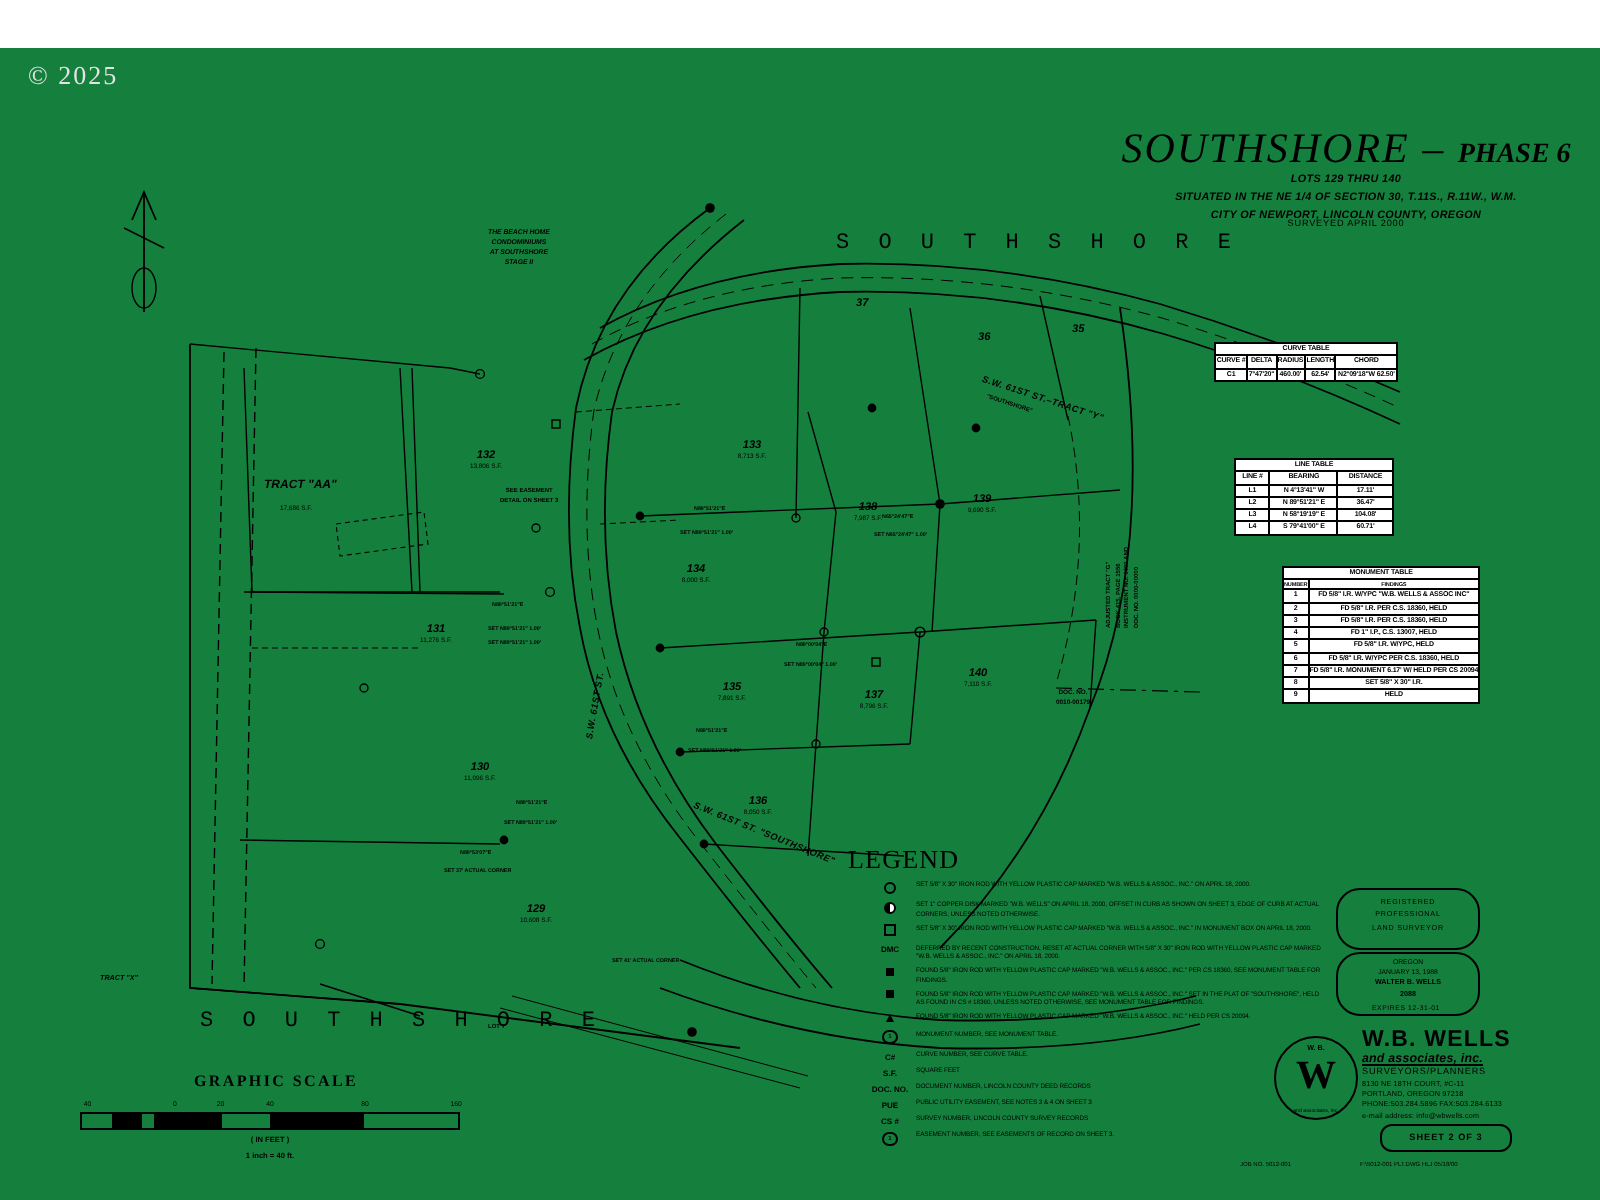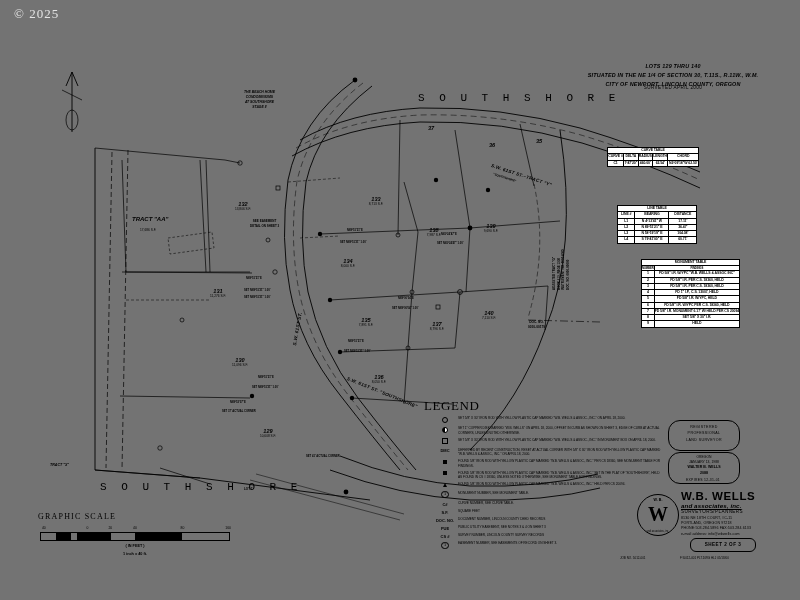--- a/index.html
+++ b/index.html
@@ -1,18 +1,18 @@
 <!DOCTYPE html>
 <html><head>
 <meta charset="utf-8">
 <style>
   html,body{margin:0;padding:0;background:#fff;}
   body{width:800px;height:600px;overflow:hidden;position:relative;
        font-family:"Liberation Sans",sans-serif;color:#000;}
-  .sheet{position:absolute;inset:0;background:#737373;}
+  .sheet{position:absolute;inset:0;background:#15803d;margin-top:24px;}
   .abs{position:absolute;}
   .watermark{left:14px;top:6px;font-size:13px;color:#e3e3e3;letter-spacing:1px;font-family:"Liberation Serif",serif;}
 
   
   .title-main{left:548px;top:38px;width:250px;text-align:center;font-family:"Liberation Serif",serif;
               font-style:italic;font-size:21px;letter-spacing:1px;white-space:nowrap;}
   .title-main .ph{font-size:14px;font-style:italic;font-weight:bold;letter-spacing:0;}
   .title-sub{left:548px;top:62px;width:250px;text-align:center;font-size:5.4px;font-weight:bold;
              font-style:italic;line-height:1.65;letter-spacing:.2px;}
   .title-surv{left:548px;top:85px;width:250px;text-align:center;font-size:4.6px;letter-spacing:.4px;}
@@ -55,22 +55,22 @@
   .wb-logo .r2{position:absolute;left:0;right:0;bottom:2px;text-align:center;font-size:2.6px;}
   .co{left:681px;top:490px;width:118px;}
   .co .nm{font-family:Liberation Sans, sans-serif;font-size:11.5px;font-weight:bold;letter-spacing:.6px;}
   .co .sub{font-size:6.2px;font-weight:bold;font-style:italic;text-decoration:underline;letter-spacing:.1px;}
   .co .role{font-size:4.6px;letter-spacing:.4px;margin-bottom:1.5px;}
   .co .addr{font-size:3.6px;line-height:1.5;letter-spacing:.1px;}
   .sheet-box{left:690px;top:538px;width:64px;height:12px;border:.8px solid #000;border-radius:6px;
              text-align:center;font-size:4.6px;font-weight:bold;line-height:12px;letter-spacing:.5px;}
 
   
-  .gs-h{left:38px;top:512px;width:200px;text-align:left;font-family:"Liberation Serif",serif;
-        font-size:8px;letter-spacing:1.2px;}
+  .gs-h{left:38px;top:512px;width:200px;text-align:center;font-family:"Liberation Serif",serif;
+        font-size:8px;letter-spacing:1.2px;font-weight:bold;}
   .gs-wrap{left:40px;top:526px;width:190px;}
   .gs-ticks{position:relative;height:6px;}
   .gs-ticks span{position:absolute;top:0;font-size:3.4px;transform:translateX(-50%);}
   .gs-bar{position:relative;height:7px;border:.7px solid #000;overflow:hidden;}
   .gs-bar i{position:absolute;top:0;bottom:0;background:#000;}
   .gs-cap{text-align:center;font-size:3.8px;font-weight:bold;line-height:1.6;margin-top:2px;}
 
   
   .m{position:absolute;white-space:nowrap;}
   .lot-n{font-size:5.6px;font-weight:bold;font-style:italic;text-align:center;}
@@ -178,20 +178,25 @@
       <circle cx="160" cy="448" r="2.2" fill="none" stroke="#000" stroke-width="0.7"></circle>
       <circle cx="182" cy="320" r="2" fill="none" stroke="#000" stroke-width="0.7"></circle>
       <circle cx="346" cy="492" r="2.4" fill="#000"></circle>
       <circle cx="436" cy="180" r="2.2" fill="#000"></circle>
       <circle cx="488" cy="190" r="2.2" fill="#000"></circle>
       <circle cx="355" cy="80" r="2.4" fill="#000"></circle>
       <circle cx="252" cy="396" r="2.2" fill="#000"></circle>
     </g>
   </svg>
 
+  <div class="abs title-main">
+    <span>SOUTHSHORE</span>
+    <span>–</span>
+    <span class="ph">PHASE 6</span>
+  </div>
   <div class="abs title-sub">
     <div>LOTS 129 THRU 140</div>
     <div>SITUATED IN THE NE 1/4 OF SECTION 30, T.11S., R.11W., W.M.</div>
     <div>CITY OF NEWPORT, LINCOLN COUNTY, OREGON</div>
   </div>
   <div class="abs title-surv">SURVEYED APRIL 2000</div>
 
   <div class="abs curve-tbl">
     <table class="plat" style="width:100%">
       <tbody>

